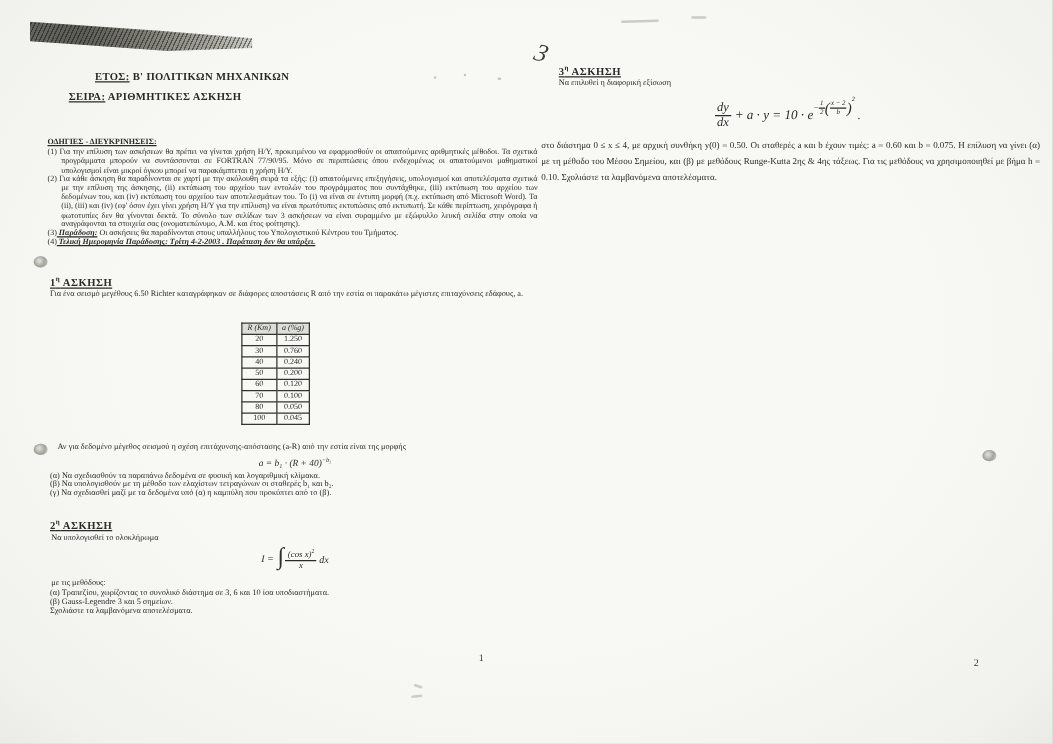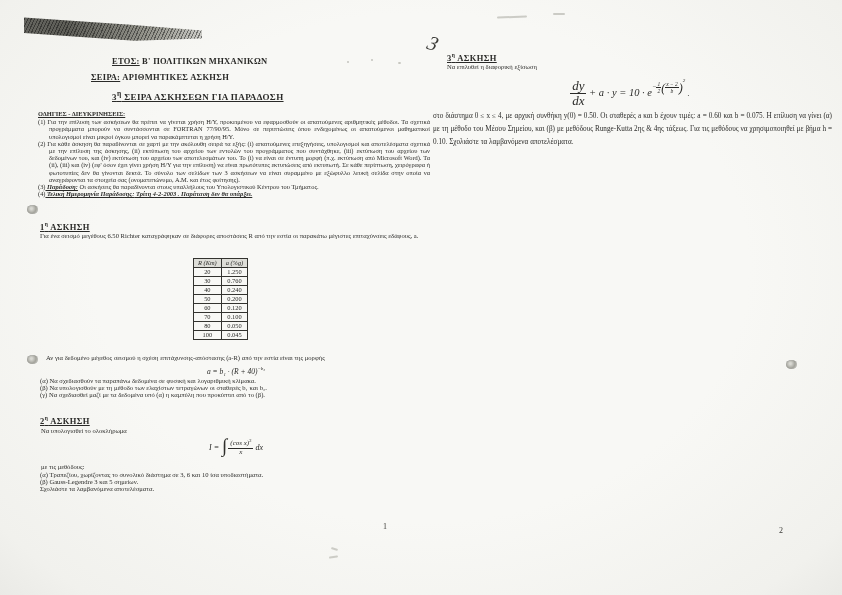--- a/index.html
+++ b/index.html
@@ -26,21 +26,21 @@
   .speck{background:#9a9a92;opacity:.55;border-radius:50%;}
   .scribble{background:#b0b0a8;opacity:.6;border-radius:1px;}
   .stamp{
     width:11px;height:9px;border-radius:50%;
     background:radial-gradient(circle at 40% 40%, #d6d6d0 10%, #9a9a92 55%, #c4c4bc 75%, rgba(220,220,214,0) 82%);
     box-shadow:inset 0 0 1px #777;
     opacity:.9;
   }
 
   
-  .hdr{font-size:8.5px;font-weight:bold;letter-spacing:.3px;white-space:nowrap;margin-left:36px;}
+  .hdr{font-size:8.5px;font-weight:bold;letter-spacing:.3px;white-space:nowrap;}
   .hdr-series{font-size:9px;font-weight:bold;letter-spacing:.4px;white-space:nowrap;}
   .hdr sup,.extitle sup{font-size:5.5px;}
 
   
   .instructions{width:392px;font-size:6.4px;line-height:7.2px;}
   .instr-heading{font-weight:bold;text-decoration:underline;margin-bottom:1px;}
   .instr-item{padding-left:11px;text-indent:-11px;text-align:justify;}
   .instr-item .lead{font-style:italic;font-weight:bold;text-decoration:underline;}
 
   
@@ -61,21 +61,21 @@
   .frac{display:inline-block;vertical-align:middle;text-align:center;line-height:1.1;}
   .frac>.top{display:block;border-bottom:.8px solid #2a2a28;padding:0 2px;}
   .frac>.bot{display:block;}
   .integral{font-size:8px;}
   .int-sign{font-size:19px;font-weight:200;vertical-align:middle;position:relative;top:-2px;margin:0 1px;color:#2f2f2b;}
   .int-frac{font-size:7px;}
   .int-frac sup{font-size:4.5px;}
   .dx{margin-left:2px;}
 
   .equation{font-size:10.5px;white-space:nowrap;}
-  .eqfrac{font-size:13px;}
+  .eqfrac{font-size:10px;}
   .ode-exp{display:inline-block;vertical-align:7px;font-size:6.5px;line-height:1;}
   .frac.tiny{font-size:5.5px;vertical-align:middle;}
   .frac.tiny>.top{border-bottom:.6px solid #2a2a28;padding:0 1px;}
   .bigparen{font-size:12px;vertical-align:middle;}
   .outer-sup{font-size:5px;vertical-align:7px;}
   .eq-tail{font-size:9px;}
 
   .pagenum{font-size:8px;color:#3a3a36;}
   .hw3{font-size:20px;font-style:italic;color:#3d3d39;transform:rotate(14deg) skewX(-6deg);transform-origin:center;line-height:1;}
 </style>
@@ -95,23 +95,20 @@
   <div class="abs stamp" style="left:27px;top:205px;"></div>
   <div class="abs stamp" style="left:27px;top:355px;"></div>
   <div class="abs stamp" style="left:786px;top:360px;"></div>
 
   <div class="abs hdr" style="left:76px;top:56px;">
     <span class="u">ΕΤΟΣ:</span><span> Β' ΠΟΛΙΤΙΚΩΝ ΜΗΧΑΝΙΚΩΝ</span>
   </div>
   <div class="abs hdr" style="left:55px;top:72px;">
     <span class="u">ΣΕΙΡΑ:</span><span> ΑΡΙΘΜΗΤΙΚΕΣ ΑΣΚΗΣΗ</span>
   </div>
-  <div class="abs hdr-series" style="left:112px;top:89px;">
-    <span class="u"><span>3</span><sup>η</sup><span> ΣΕΙΡΑ ΑΣΚΗΣΕΩΝ ΓΙΑ ΠΑΡΑΔΟΣΗ</span></span>
-  </div>
 
   <div class="abs instructions" style="left:38px;top:110px;">
     <div class="instr-heading">ΟΔΗΓΙΕΣ - ΔΙΕΥΚΡΙΝΗΣΕΙΣ:</div>
     <div class="instr-item"><span>(1)</span><span> Για την επίλυση των ασκήσεων θα πρέπει να γίνεται χρήση Η/Υ, προκειμένου να εφαρμοσθούν οι απαιτούμενες αριθμητικές μέθοδοι. Τα σχετικά προγράμματα μπορούν να συντάσσονται σε FORTRAN 77/90/95. Μόνο σε περιπτώσεις όπου ενδεχομένως οι απαιτούμενοι μαθηματικοί υπολογισμοί είναι μικροί όγκου μπορεί να παρακάμπτεται η χρήση Η/Υ.</span></div>
     <div class="instr-item"><span>(2)</span><span> Για κάθε άσκηση θα παραδίνονται σε χαρτί με την ακόλουθη σειρά τα εξής: (i) απαιτούμενες επεξηγήσεις, υπολογισμοί και αποτελέσματα σχετικά με την επίλυση της άσκησης, (ii) εκτύπωση του αρχείου των εντολών του προγράμματος που συντάχθηκε, (iii) εκτύπωση του αρχείου των δεδομένων του, και (iv) εκτύπωση του αρχείου των αποτελεσμάτων του. Το (i) να είναι σε έντυπη μορφή (π.χ. εκτύπωση από Microsoft Word). Τα (ii), (iii) και (iv) (εφ' όσον έχει γίνει χρήση Η/Υ για την επίλυση) να είναι πρωτότυπες εκτυπώσεις από εκτυπωτή. Σε κάθε περίπτωση, χειρόγραφα ή φωτοτυπίες δεν θα γίνονται δεκτά. Το σύνολο των σελίδων των 3 ασκήσεων να είναι συραμμένο με εξώφυλλο λευκή σελίδα στην οποία να αναγράφονται τα στοιχεία σας (ονοματεπώνυμο, Α.Μ. και έτος φοίτησης).</span></div>
     <div class="instr-item"><span>(3)</span><span class="lead"> Παράδοση:</span><span> Οι ασκήσεις θα παραδίνονται στους υπαλλήλους του Υπολογιστικού Κέντρου του Τμήματος.</span></div>
     <div class="instr-item"><span>(4)</span><span class="lead"> Τελική Ημερομηνία Παράδοσης:</span><span class="lead"> Τρίτη 4-2-2003 .  Παράταση δεν θα υπάρξει.</span></div>
   </div>
 
   <div class="abs extitle" style="left:40px;top:221px;">

